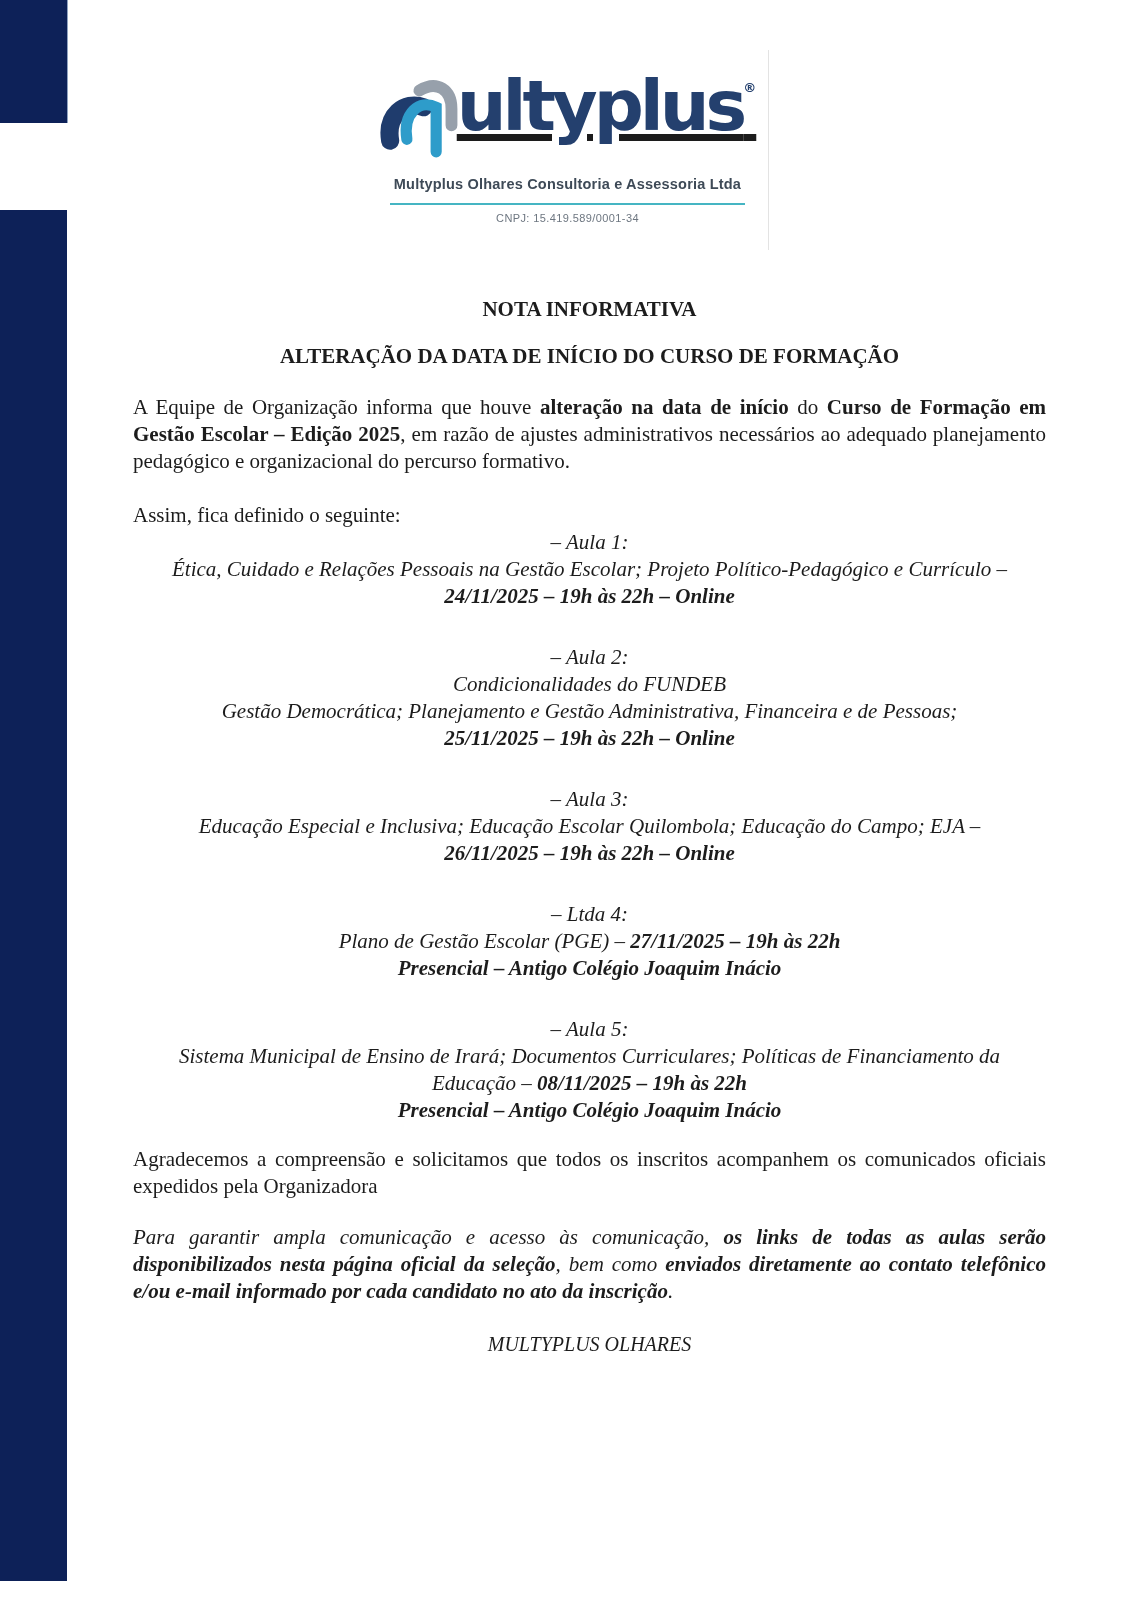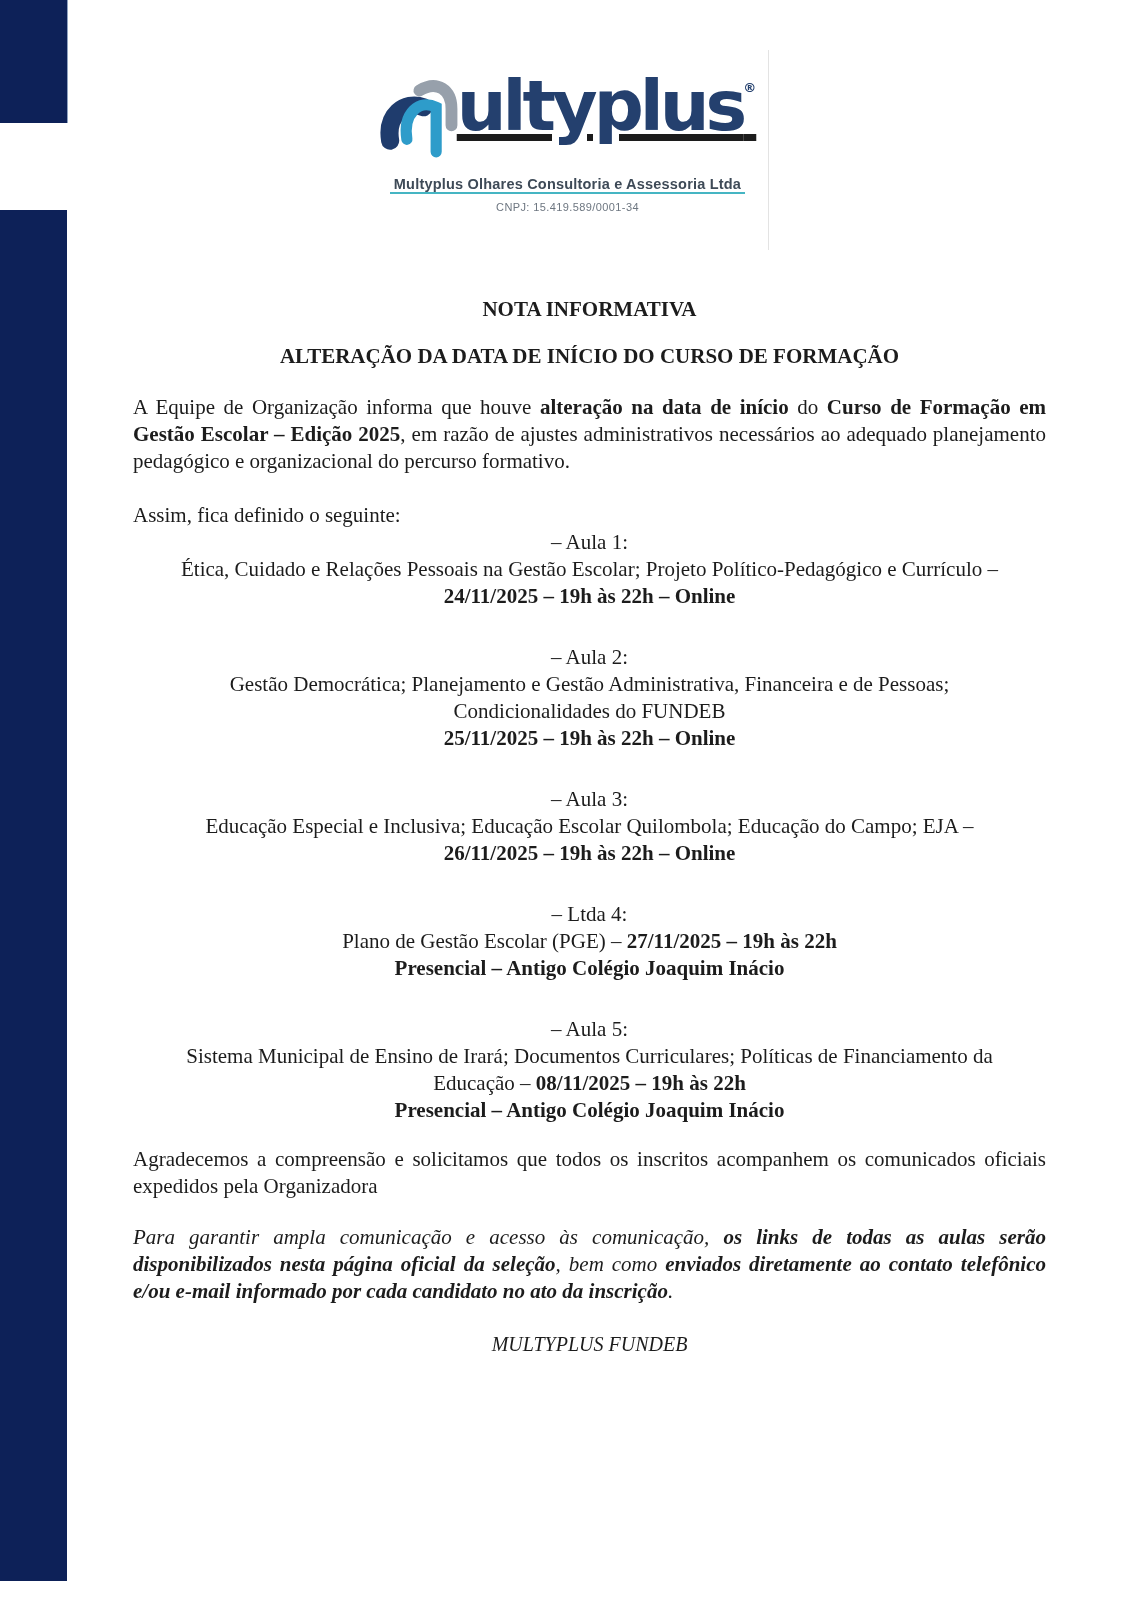--- a/index.html
+++ b/index.html
@@ -26,35 +26,35 @@
     font-weight:700;font-size:70px;line-height:96px;letter-spacing:-4px;
     color:#24406e;margin-left:-14px;
   }
   .registered{
     font-family:"DejaVu Sans",sans-serif;font-size:13px;color:#24406e;
     vertical-align:top;line-height:60px;letter-spacing:0;
   }
   .company{
     font-family:"Liberation Sans","DejaVu Sans",sans-serif;
     font-size:14.5px;font-weight:600;color:#3e4a57;letter-spacing:.2px;
-    padding:0 4px 0 4px;border-bottom:2px solid #45b5c3;margin-top:6px;
+    padding:0 4px 11px 4px;border-bottom:2px solid #45b5c3;margin-top:6px;
   }
   .cnpj{
     font-family:"Liberation Sans","DejaVu Sans",sans-serif;
     font-size:11px;color:#6d7680;letter-spacing:.4px;margin-top:7px;
   }
   
   .content{position:absolute;left:133px;top:296px;width:913px;font-size:21px;line-height:27px;}
   .doc-title{text-align:center;font-weight:bold;margin:0;}
   .doc-subtitle{text-align:center;font-weight:bold;margin:20px 0 0 0;}
   .para{text-align:justify;margin:24px 0 0 0;}
   .assim{text-align:left;margin:27px 0 0 0;}
   .aula{text-align:center;margin:34px 0 0 0;}
   .aula.first{margin-top:0;}
-  .aula-line{text-align:center;}
+  .aula-line{text-align:center;font-style:italic;}
   .thanks{text-align:justify;margin:22px 0 0 0;}
   .closing{text-align:justify;margin:24px 0 0 0;font-style:italic;}
   .signature{text-align:center;margin:26px 0 0 0;font-style:italic;font-size:20px;}
   .b{font-weight:bold;}
   .i{font-style:italic;}
 </style>
 </head>
 <body>
 
 <div class="bar bar-top"></div>
@@ -82,22 +82,22 @@
   <p class="assim">Assim, fica definido o seguinte:</p>
 
   <div class="aula first">
     <div class="aula-line">– Aula 1:</div>
     <div class="aula-line"><span>Ética, Cuidado e Relações Pessoais na Gestão Escolar; Projeto Político-Pedagógico e Currículo –</span></div>
     <div class="aula-line"><span class="b">24/11/2025 – 19h às 22h – Online</span></div>
   </div>
 
   <div class="aula">
     <div class="aula-line">– Aula 2:</div>
+    <div class="aula-line"><span>Condicionalidades do FUNDEB</span></div>
     <div class="aula-line"><span>Gestão Democrática; Planejamento e Gestão Administrativa, Financeira e de Pessoas;</span></div>
-    <div class="aula-line"><span>Condicionalidades do FUNDEB</span></div>
     <div class="aula-line"><span class="b">25/11/2025 – 19h às 22h – Online</span></div>
   </div>
 
   <div class="aula">
     <div class="aula-line">– Aula 3:</div>
     <div class="aula-line"><span>Educação Especial e Inclusiva; Educação Escolar Quilombola; Educação do Campo; EJA –</span></div>
     <div class="aula-line"><span class="b">26/11/2025 – 19h às 22h – Online</span></div>
   </div>
 
   <div class="aula">
@@ -110,14 +110,14 @@
     <div class="aula-line">– Aula 5:</div>
     <div class="aula-line"><span>Sistema Municipal de Ensino de Irará; Documentos Curriculares; Políticas de Financiamento da</span></div>
     <div class="aula-line"><span>Educação – </span><span class="b">08/11/2025 – 19h às 22h</span></div>
     <div class="aula-line"><span class="b">Presencial – Antigo Colégio Joaquim Inácio</span></div>
   </div>
 
   <p class="thanks">Agradecemos a compreensão e solicitamos que todos os inscritos acompanhem os comunicados oficiais expedidos pela Organizadora</p>
 
   <p class="closing"><span class="i">Para garantir ampla comunicação e acesso às comunicação, </span><span class="b i">os links de todas as aulas serão disponibilizados nesta página oficial da seleção</span><span class="i">, bem como </span><span class="b i">enviados diretamente ao contato telefônico e/ou e-mail informado por cada candidato no ato da inscrição</span><span class="i">.</span></p>
 
-  <p class="signature">MULTYPLUS FUNDEB</p>
+  <p class="signature">MULTYPLUS OLHARES</p>
 </div>
 
 </body></html>

